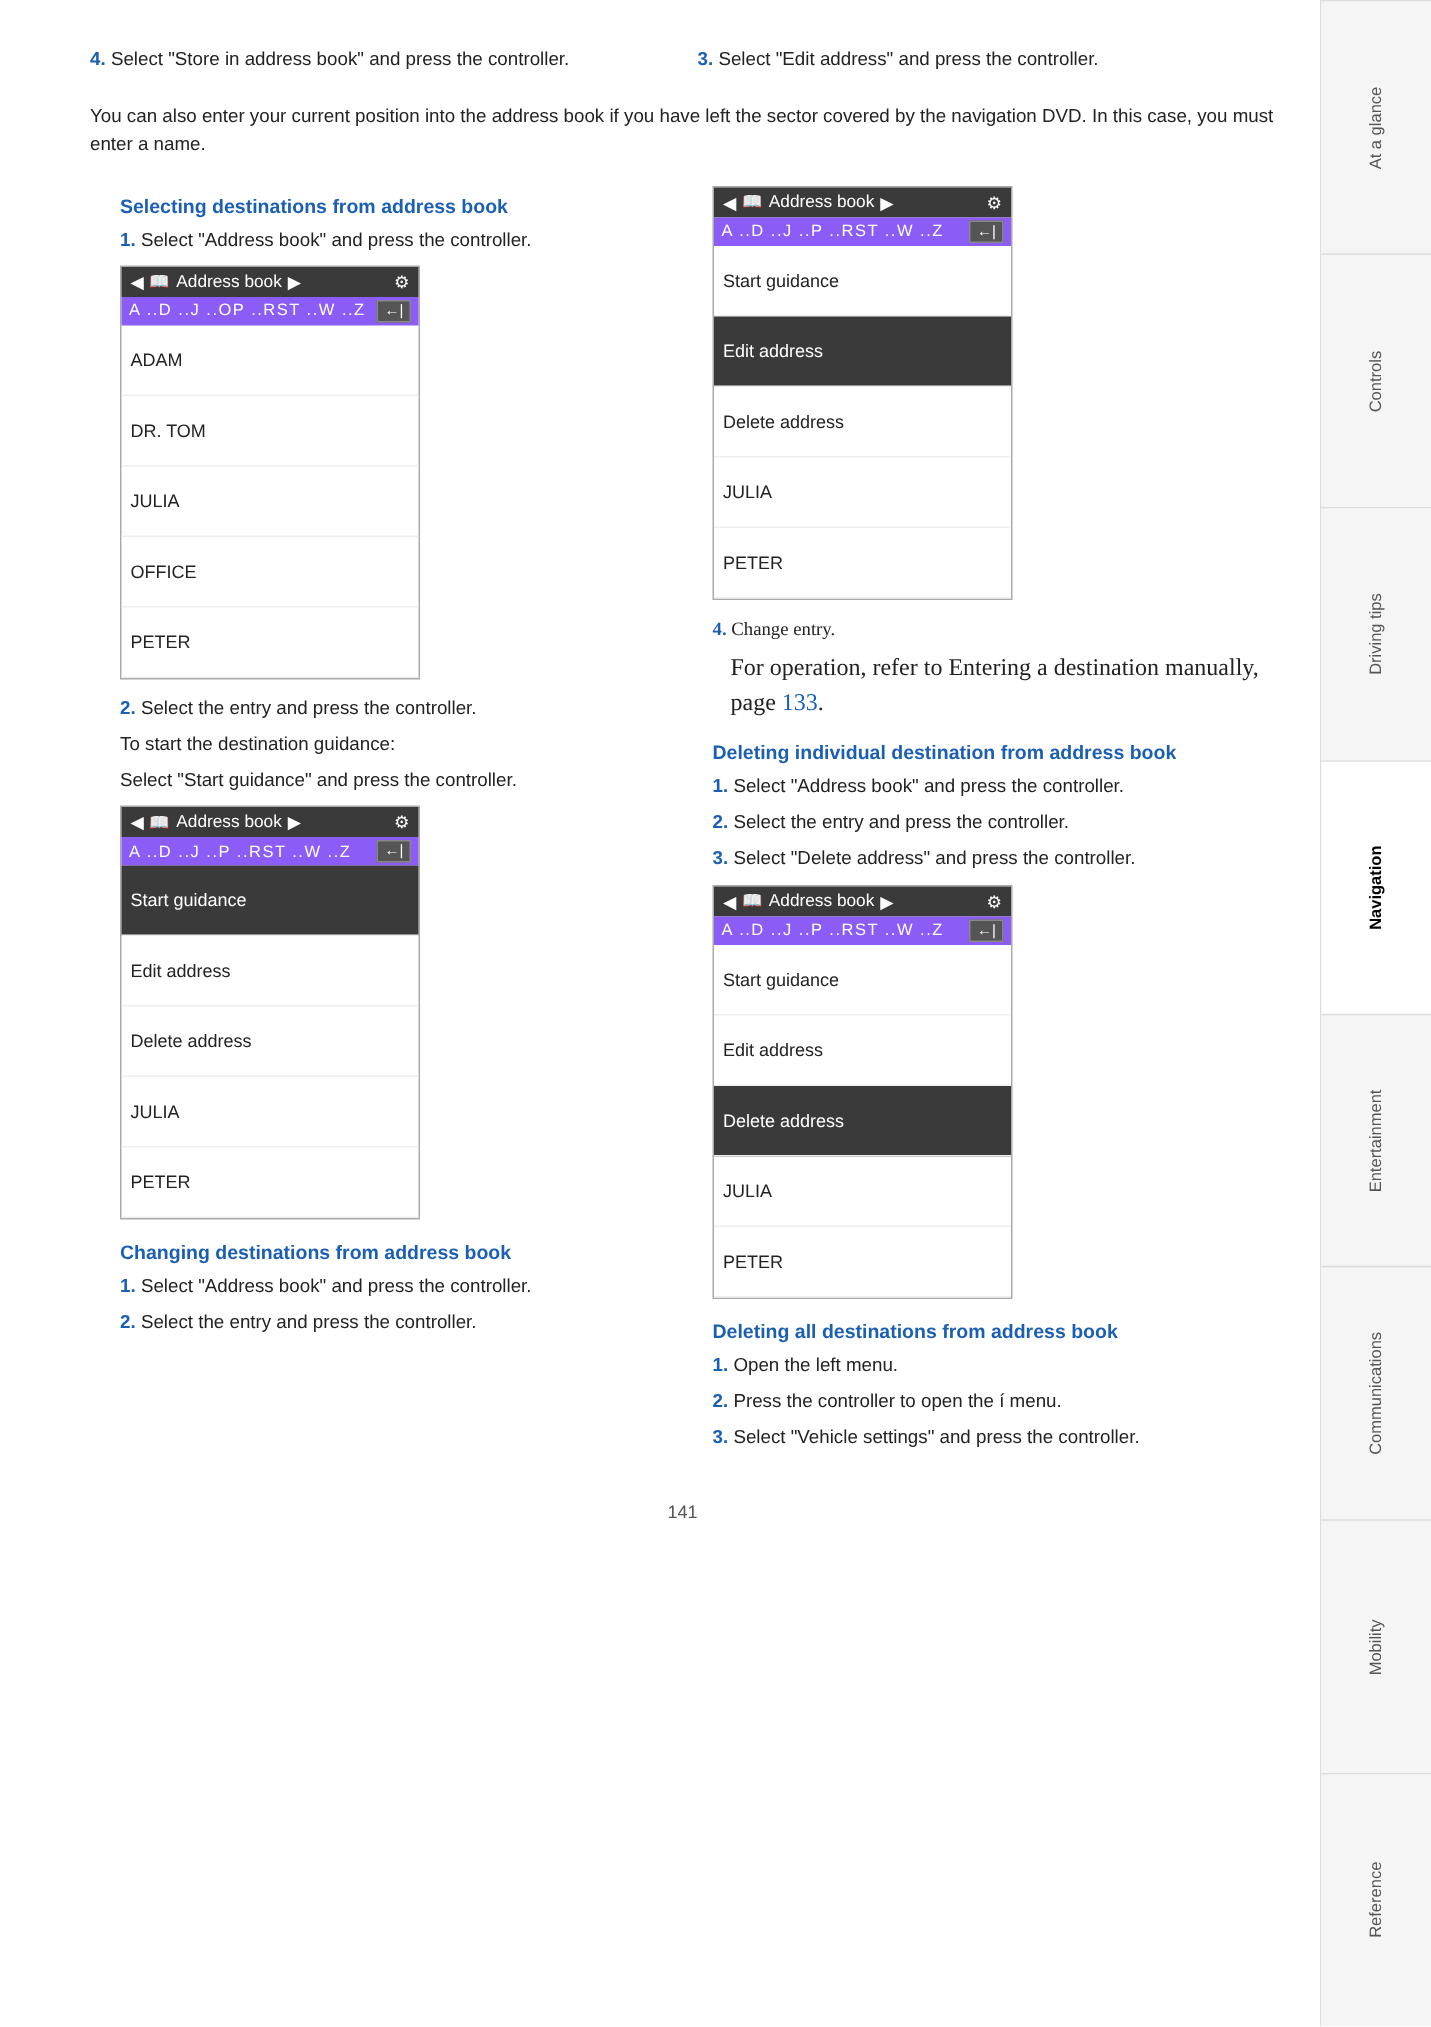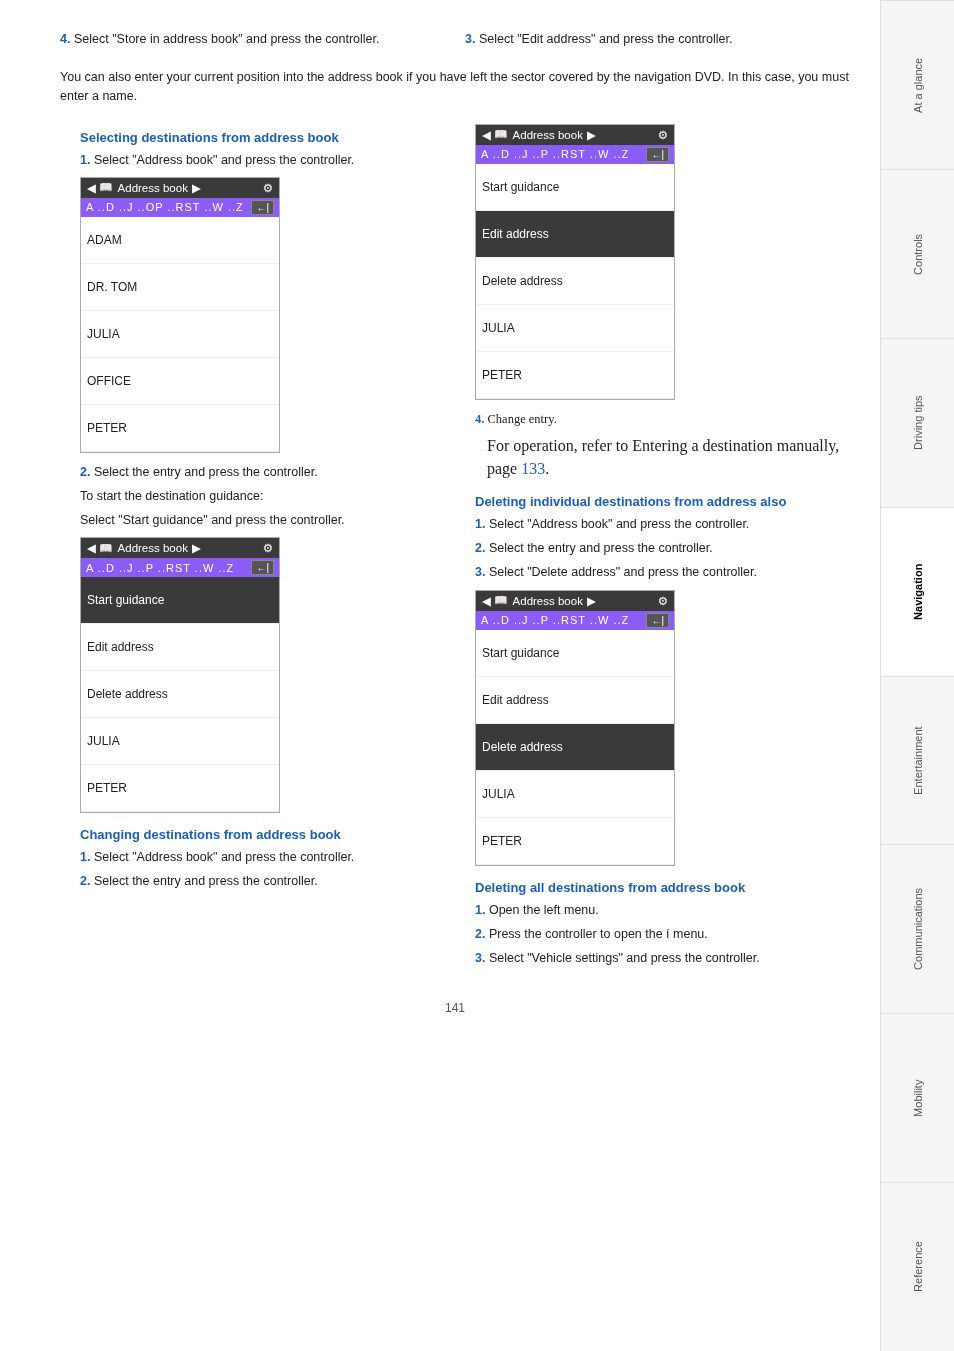--- a/index.html
+++ b/index.html
@@ -260,21 +260,21 @@
       <div class="step-block" style="margin-top:4px;font-family:Liberation Serif, serif;">
         <p>
           <span class="step-num">4.</span>
           <span>Change entry.</span>
         </p>
         <p style="margin-left:12px; font-size:16px;">
           <span>For operation, refer to Entering a destination manually, page </span><span class="link-color">133</span><span>.</span>
         </p>
       </div>
 
-      <h2 class="section-title">Deleting individual destinations from address also</h2>
+      <h2 class="section-title">Deleting individual destination from address book</h2>
 
       <div class="step-block">
         <p>
           <span class="step-num">1.</span>
           <span>Select "Address book" and press the controller.</span>
         </p>
       </div>
       <div class="step-block">
         <p>
           <span class="step-num">2.</span>

